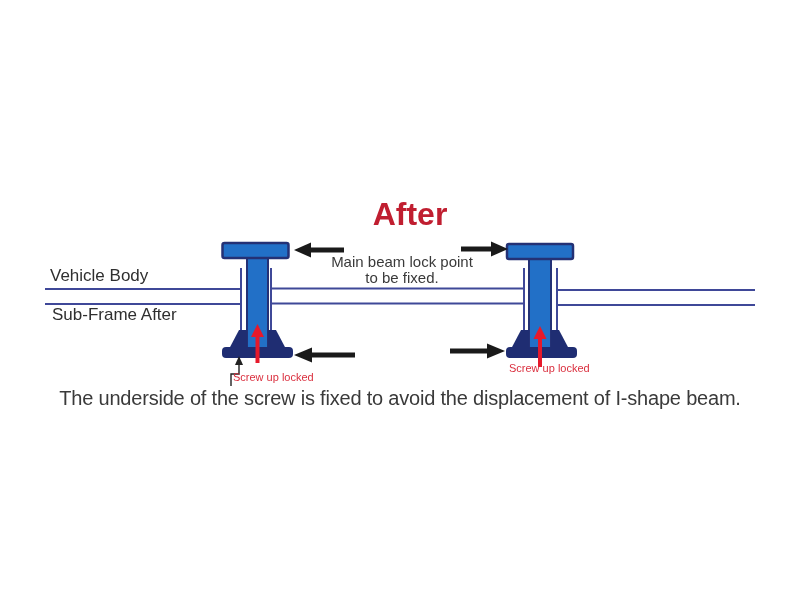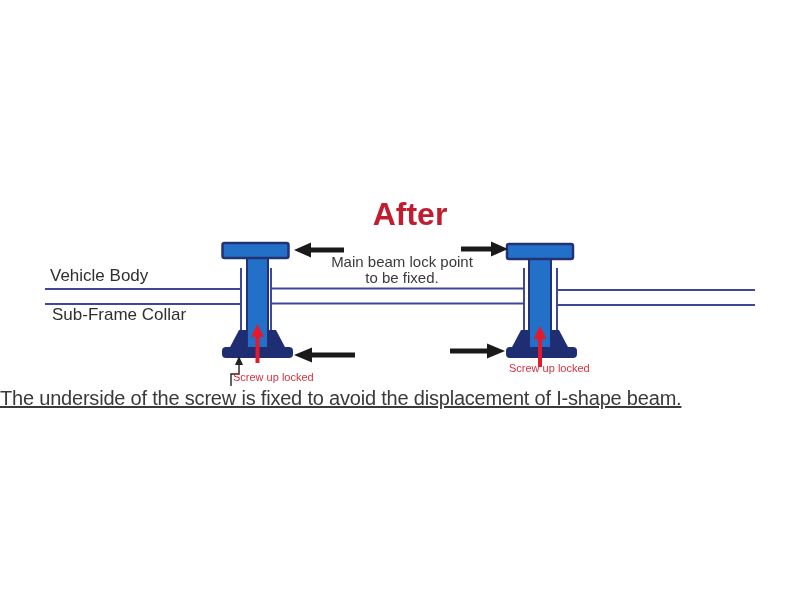--- a/index.html
+++ b/index.html
@@ -20,22 +20,22 @@
   .label-vehicle{left:50px;top:266px;font-size:17px;color:#2f2f2f;}
   .label-subframe{left:52px;top:305px;font-size:17px;color:#2f2f2f;}
   .note-setting{
     left:306px;top:305px;width:190px;text-align:center;
     font-size:19.5px;line-height:22px;color:#ca2838;
   }
   .screw-note{font-size:11px;color:#da2f3e;}
   .screw-note.left{left:233px;top:371px;}
   .screw-note.right{left:509px;top:362px;}
   .caption{
-    left:0;top:387px;width:800px;text-align:left;
-    font-size:20px;color:#3a3a3a;letter-spacing:-0.2px;text-decoration:underline;
+    left:0;top:387px;width:800px;text-align:center;
+    font-size:20px;color:#3a3a3a;letter-spacing:-0.2px;
   }
 </style>
 </head>
 <body>
 
 <div class="canvas">
 
   <svg width="800" height="600" viewBox="0 0 800 600">
 
     <g stroke="#3f4898" stroke-width="2">
@@ -105,20 +105,20 @@
   </svg>
 
   <div class="txt title">After</div>
 
   <div class="txt note-main">
     <div>Main beam lock point</div>
     <div>to be fixed.</div>
   </div>
 
   <div class="txt label-vehicle">Vehicle Body</div>
-  <div class="txt label-subframe">Sub-Frame Collar</div>
+  <div class="txt label-subframe">Sub-Frame After</div>
 
 
   <div class="txt screw-note left">Screw up locked</div>
   <div class="txt screw-note right">Screw up locked</div>
 
   <div class="txt caption">The underside of the screw is fixed to avoid the displacement of I-shape beam.</div>
 </div>
 
 </body></html>

